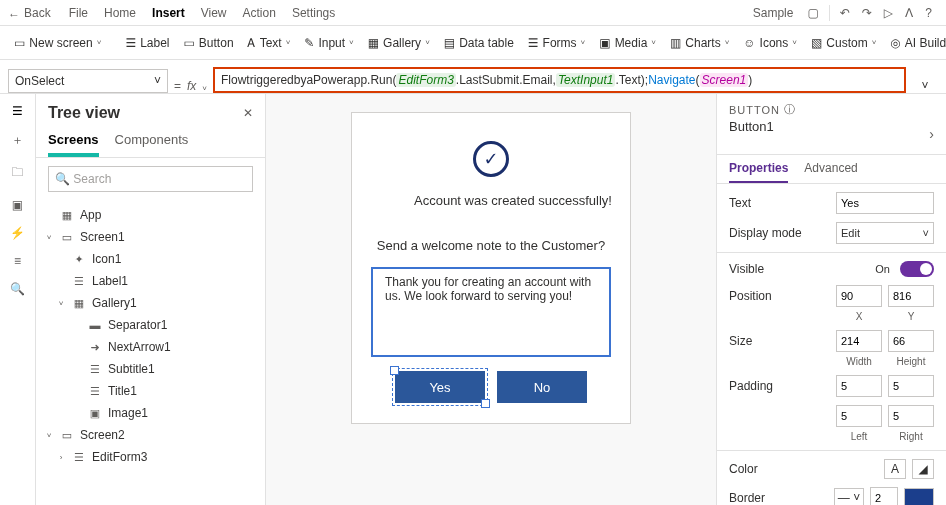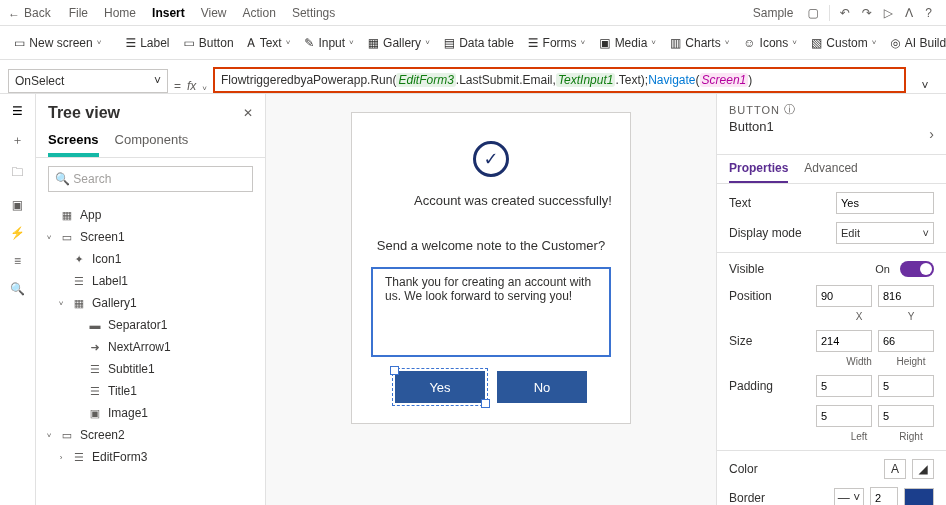--- a/index.html
+++ b/index.html
@@ -72,21 +72,21 @@
 .phead{padding:8px 12px 0; border-bottom:1px solid #e1e1e1;}
 .phead .ptype{font-size:11px; color:#605e5c; letter-spacing:1px; display:flex; align-items:center; gap:4px;}
 .phead .pn{font-size:13px; margin:2px 0 20px;}
 .phead .chevr{float:right; color:#605e5c; font-size:14px; margin-top:-28px;}
 .ptabs{display:flex; gap:16px; padding:0 12px; border-bottom:1px solid #e1e1e1;}
 .ptabs .ptab{padding:6px 0; font-size:12px; color:#605e5c; cursor:pointer;}
 .ptabs .ptab.active{color:#5b2e91; border-bottom:2px solid #5b2e91; font-weight:600;}
 .plist{padding:4px 0; overflow:auto; flex:1;}
 .prow{display:flex; align-items:center; padding:4px 12px; gap:6px; font-size:12px;}
 .prow .pl{flex:1; color:#323130;}
-.pinput{width:56px; height:22px; border:1px solid #c8c6c4; padding:0 4px; font-size:11px;}
+.pinput{width:46px; height:22px; border:1px solid #c8c6c4; padding:0 4px; font-size:11px;}
 .pinput.wide{width:98px;}
 .pdd{width:98px; height:22px; border:1px solid #c8c6c4; display:flex; align-items:center; justify-content:space-between; padding:0 4px; font-size:11px;}
 .toggle{width:34px; height:16px; background:#6b2fa0; border-radius:8px; position:relative;}
 .toggle::after{content:""; position:absolute; right:2px; top:2px; width:12px; height:12px; background:#fff; border-radius:50%;}
 .subl{display:flex; gap:6px; padding:0 12px 4px; justify-content:flex-end; font-size:10px; color:#605e5c;}
 .subl span{width:46px; text-align:center;}
 .hr{height:1px; background:#e1e1e1; margin:4px 0;}
 .swatch{width:22px;height:20px;border:1px solid #c8c6c4;display:inline-flex;align-items:center;justify-content:center;}
 .swatch.fill{background:#1b3e8c;width:30px;}
 .ddc{width:30px;}

